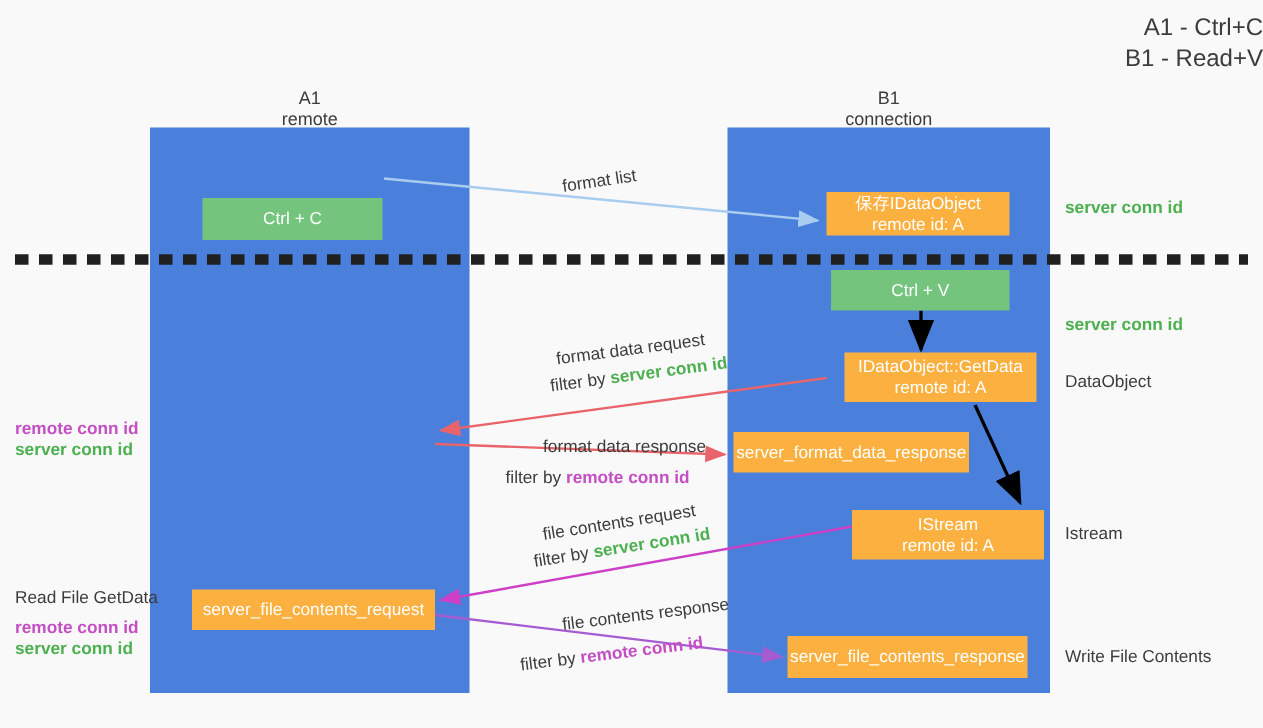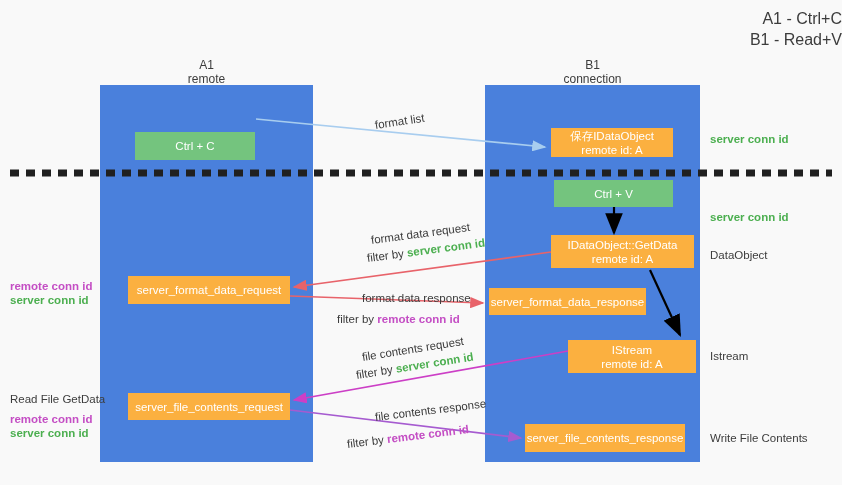--- a/index.html
+++ b/index.html
@@ -111,28 +111,25 @@
 
   <div class="box orange" style="left:551px;top:128px;width:122px;height:29px;">
     <span>保存IDataObject</span>
     <span class="l2">remote id: A</span>
   </div>
 
   <div class="box green" style="left:554px;top:180px;width:119px;height:27px;">
     <span>Ctrl + V</span>
   </div>
 
-  <div class="box orange" style="left:551px;top:235px;width:143px;height:33px;">
+  <div class="box orange" style="left:563px;top:235px;width:128px;height:33px;">
     <span>IDataObject::GetData</span>
     <span class="l2">remote id: A</span>
   </div>
 
-  <div class="box orange" style="left:128px;top:276px;width:162px;height:28px;">
-    <span>server_format_data_request</span>
-  </div>
 
   <div class="box orange" style="left:489px;top:288px;width:157px;height:27px;align-items:center;">
     <span>server_format_data_response</span>
   </div>
 
   <div class="box orange" style="left:568px;top:340px;width:128px;height:33px;">
     <span>IStream</span>
     <span class="l2">remote id: A</span>
   </div>
 

